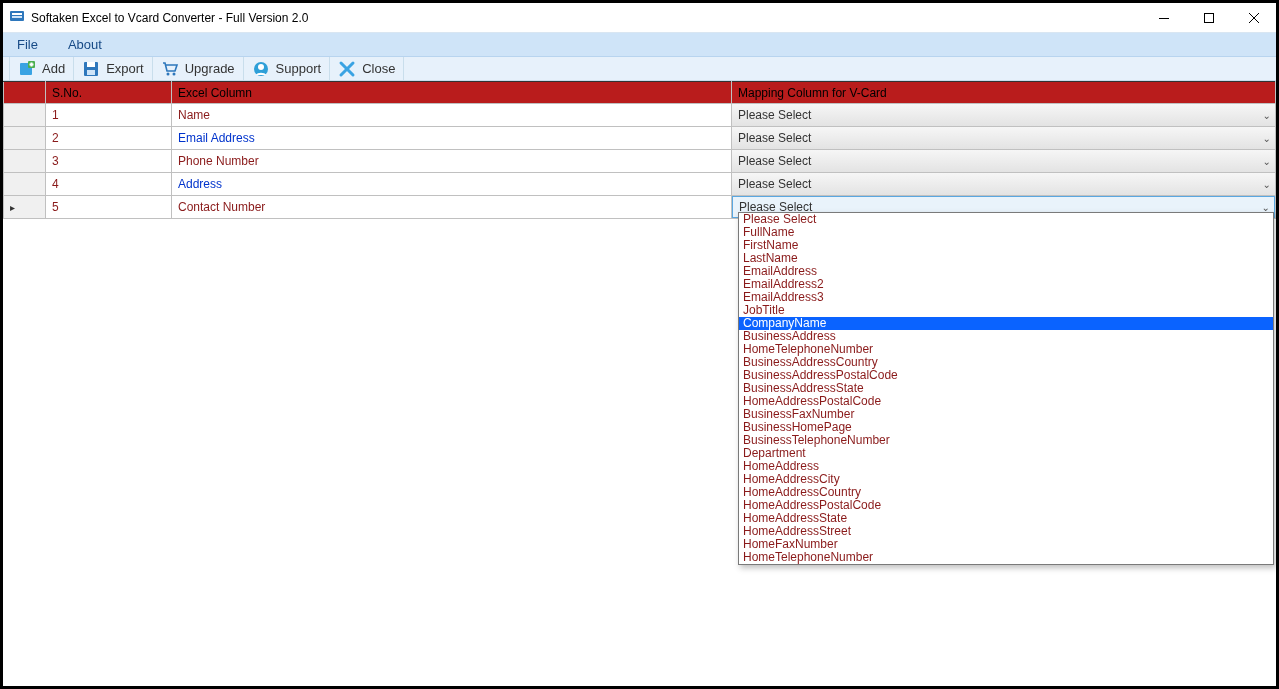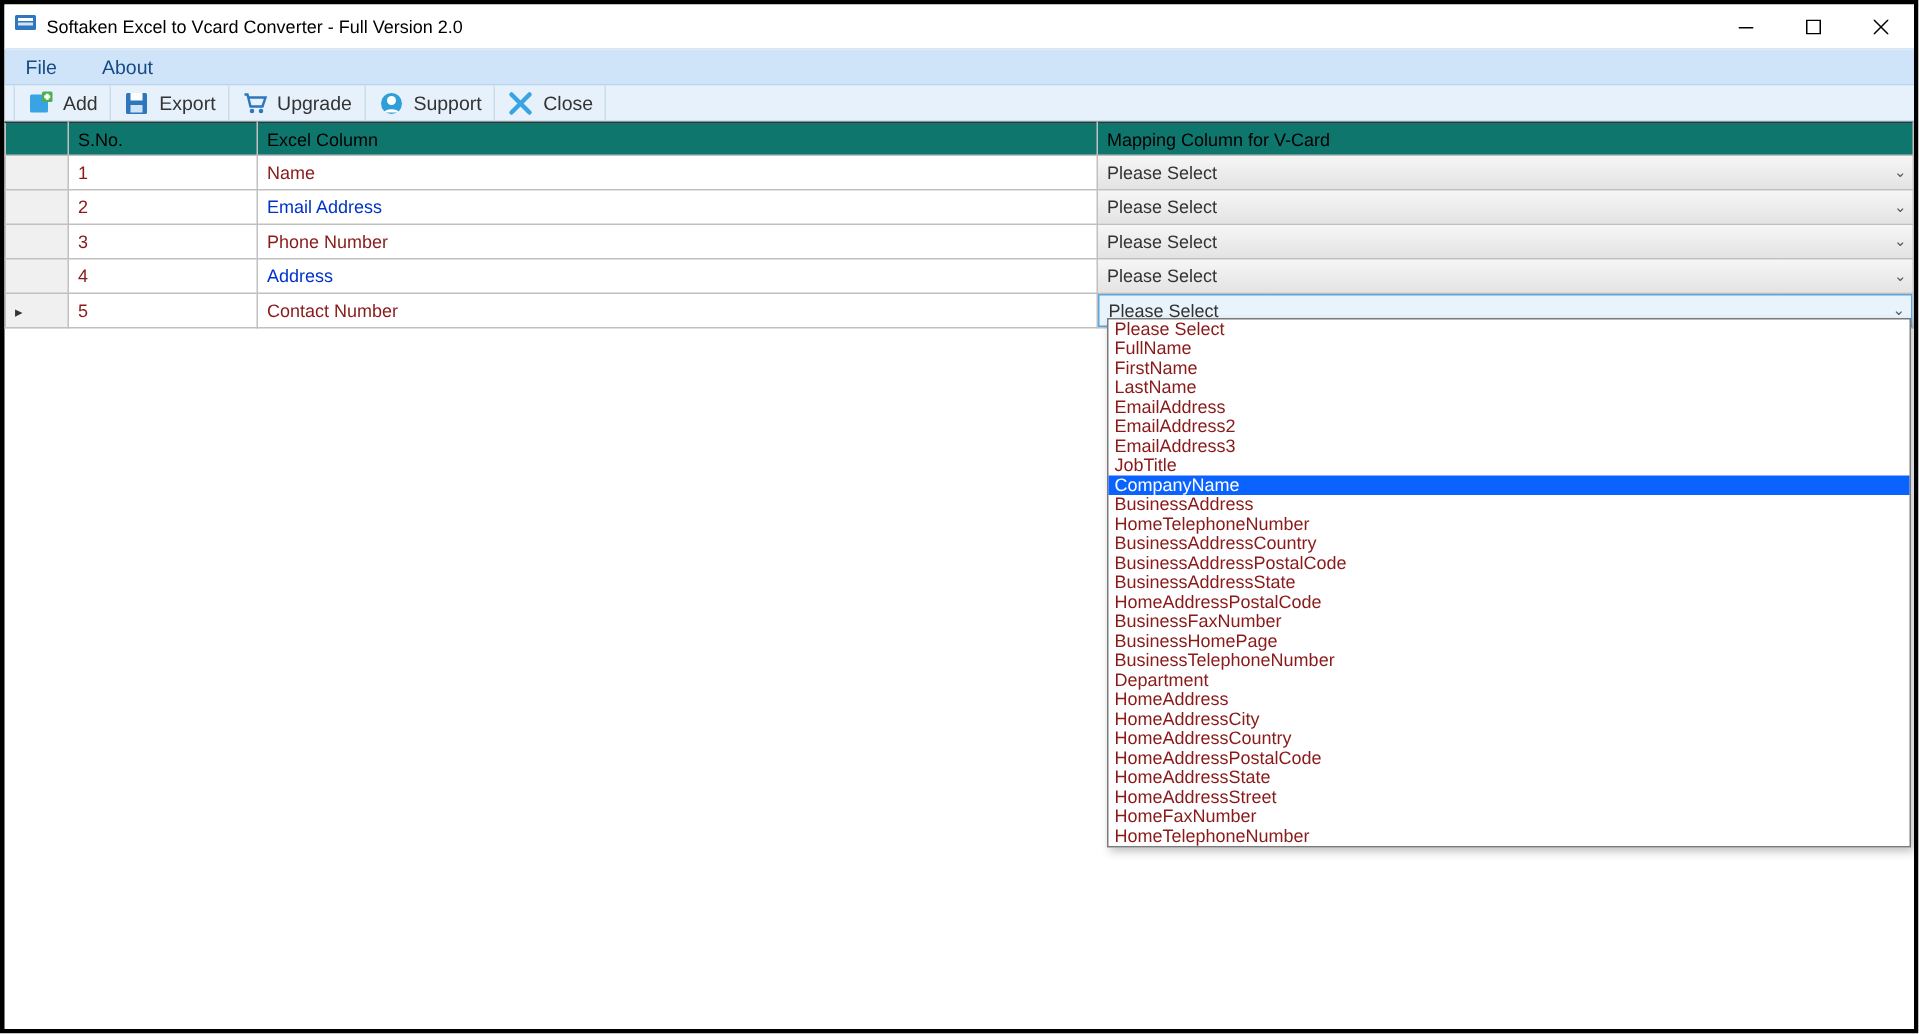--- a/index.html
+++ b/index.html
@@ -39,21 +39,21 @@
   
   .grid-area { position: relative; }
   .grid {
     border: 1px solid #333; border-left: none; border-right: none;
     font-size: 12px; width: 100%; table-layout: fixed; border-collapse: collapse;
   }
   .grid th, .grid td {
     border: 1px solid #c0c0c0; padding: 3px 6px; text-align: left; height: 22px; vertical-align: middle;
     background: #fff;
   }
-  .grid th { font-weight: normal; background: #0f766e; border-top: 1px solid #333; }
+  .grid th { font-weight: normal; background: #b91c1c; border-top: 1px solid #333; }
   .col-marker { width: 42px; }
   .col-sno { width: 126px; }
   .col-excel { width: 560px; }
   .col-map { width: auto; }
   .sno-cell { color: #8a1a1a; }
   .excel-cell-red { color: #8a1a1a; }
   .excel-cell-blue { color: #0033cc; }
   .row-marker { background: #f0f0f0 !important; text-align:center; }
   .row-marker.current::before { content: "▸"; font-size: 10px; color: #333; }
   

